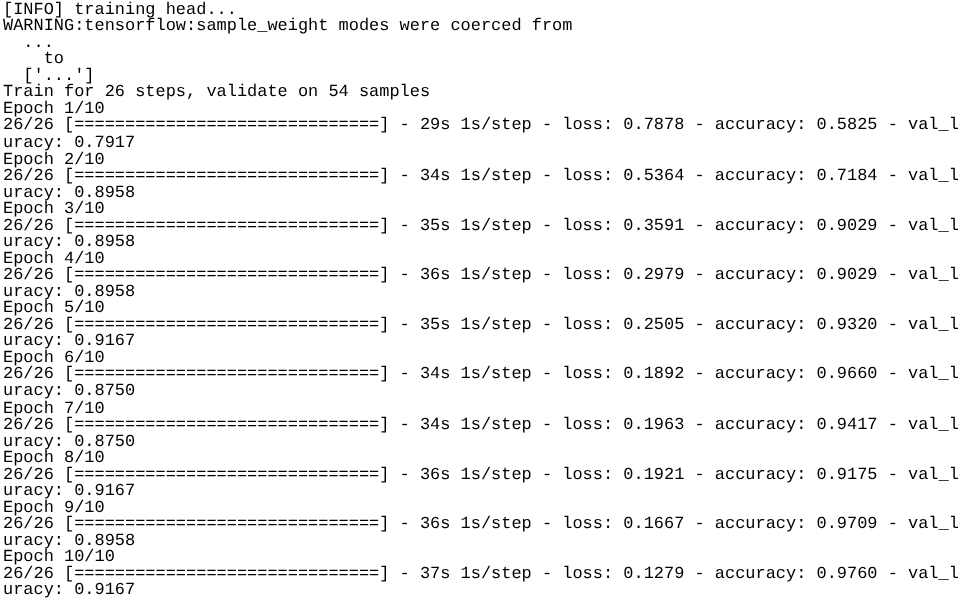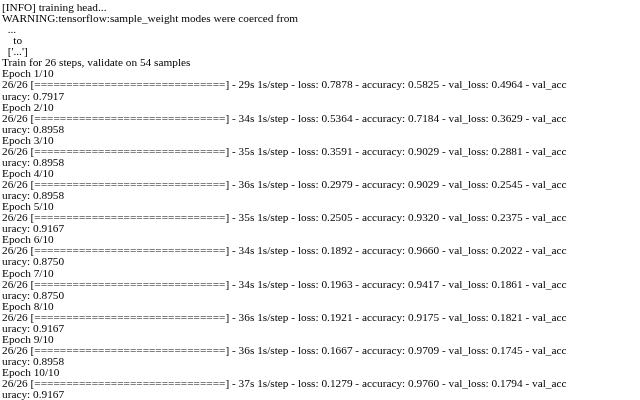--- a/index.html
+++ b/index.html
@@ -24,19 +24,19 @@
     font-family: "DejaVu Sans Mono", "Liberation Mono", monospace;
     font-size: 11.3px;
     line-height: 11.07px;
     letter-spacing: 0px;
     white-space: pre;
     overflow: hidden;
   }
   .line {
     white-space: pre;
     height: 11.07px;
-    font-family: Liberation Serif, serif;
+    font-family: Liberation Mono, monospace;
   }
 </style>
 </head>
 <body>
 
 <div id="terminal"><div class="line">[INFO] training head...</div><div class="line">WARNING:tensorflow:sample_weight modes were coerced from</div><div class="line">  ...</div><div class="line">    to</div><div class="line">  ['...']</div><div class="line">Train for 26 steps, validate on 54 samples</div><div class="line">Epoch 1/10</div><div class="line">26/26 [==============================] - 29s 1s/step - loss: 0.7878 - accuracy: 0.5825 - val_loss: 0.4964 - val_acc</div><div class="line">uracy: 0.7917</div><div class="line">Epoch 2/10</div><div class="line">26/26 [==============================] - 34s 1s/step - loss: 0.5364 - accuracy: 0.7184 - val_loss: 0.3629 - val_acc</div><div class="line">uracy: 0.8958</div><div class="line">Epoch 3/10</div><div class="line">26/26 [==============================] - 35s 1s/step - loss: 0.3591 - accuracy: 0.9029 - val_loss: 0.2881 - val_acc</div><div class="line">uracy: 0.8958</div><div class="line">Epoch 4/10</div><div class="line">26/26 [==============================] - 36s 1s/step - loss: 0.2979 - accuracy: 0.9029 - val_loss: 0.2545 - val_acc</div><div class="line">uracy: 0.8958</div><div class="line">Epoch 5/10</div><div class="line">26/26 [==============================] - 35s 1s/step - loss: 0.2505 - accuracy: 0.9320 - val_loss: 0.2375 - val_acc</div><div class="line">uracy: 0.9167</div><div class="line">Epoch 6/10</div><div class="line">26/26 [==============================] - 34s 1s/step - loss: 0.1892 - accuracy: 0.9660 - val_loss: 0.2022 - val_acc</div><div class="line">uracy: 0.8750</div><div class="line">Epoch 7/10</div><div class="line">26/26 [==============================] - 34s 1s/step - loss: 0.1963 - accuracy: 0.9417 - val_loss: 0.1861 - val_acc</div><div class="line">uracy: 0.8750</div><div class="line">Epoch 8/10</div><div class="line">26/26 [==============================] - 36s 1s/step - loss: 0.1921 - accuracy: 0.9175 - val_loss: 0.1821 - val_acc</div><div class="line">uracy: 0.9167</div><div class="line">Epoch 9/10</div><div class="line">26/26 [==============================] - 36s 1s/step - loss: 0.1667 - accuracy: 0.9709 - val_loss: 0.1745 - val_acc</div><div class="line">uracy: 0.8958</div><div class="line">Epoch 10/10</div><div class="line">26/26 [==============================] - 37s 1s/step - loss: 0.1279 - accuracy: 0.9760 - val_loss: 0.1794 - val_acc</div><div class="line">uracy: 0.9167</div></div>
 
 </body></html>

